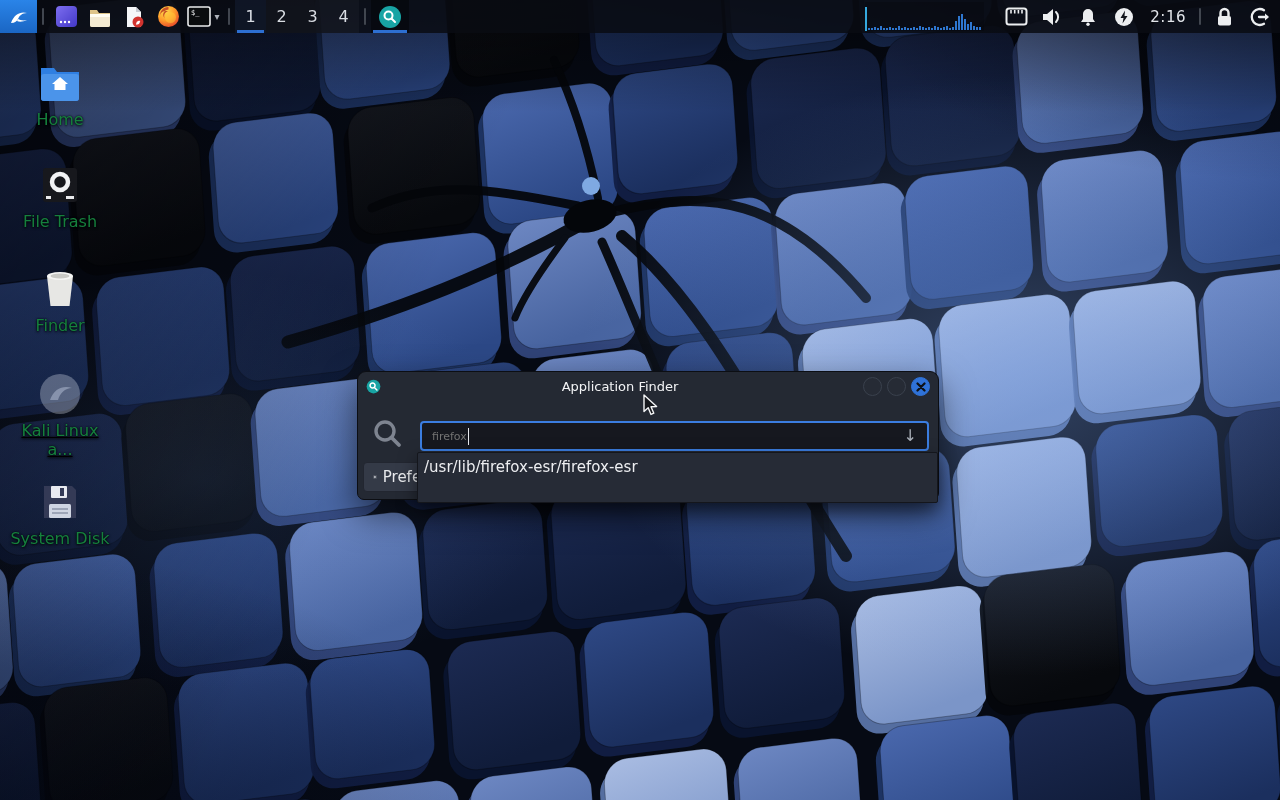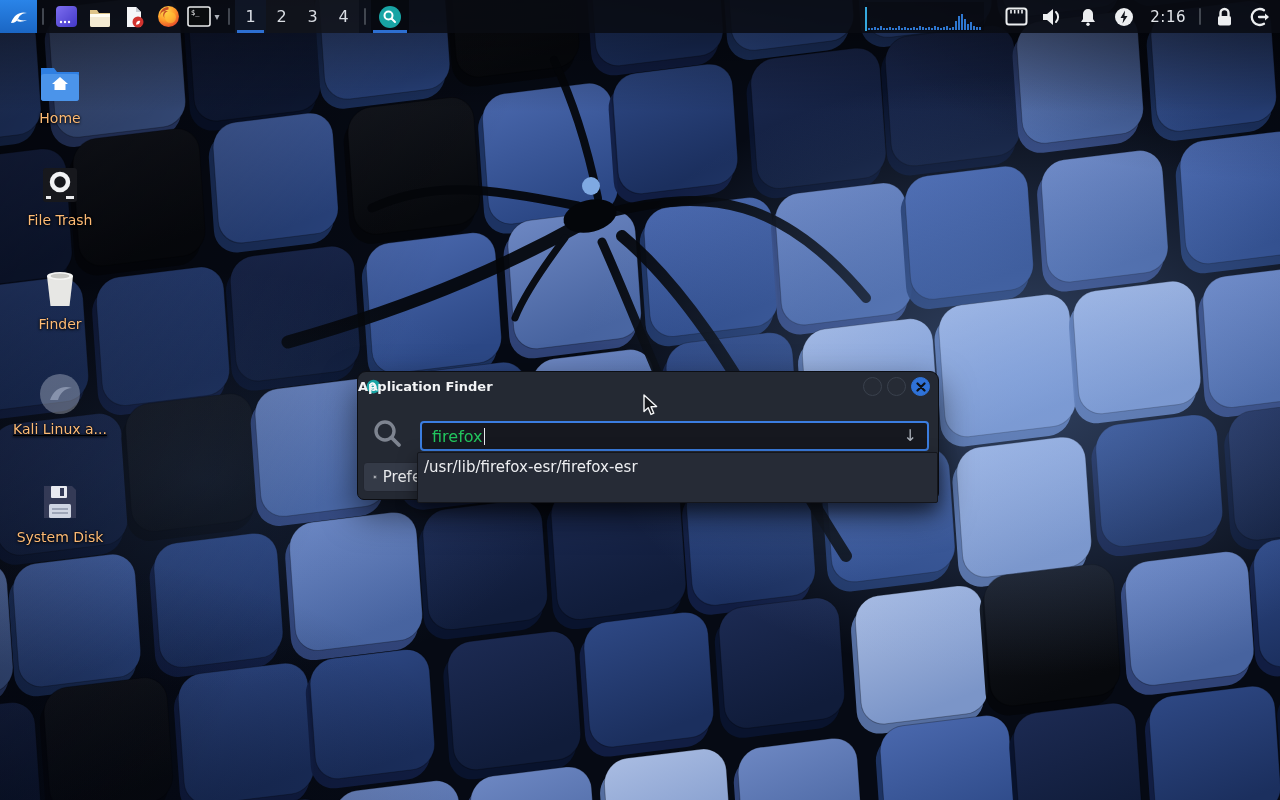--- a/index.html
+++ b/index.html
@@ -36,41 +36,41 @@
                display:flex; align-items:flex-end; gap:1px; padding:0 0 1px 0; margin-right:14px; }
   #cpu-current { position:absolute; left:0; bottom:0; width:2px; background:#35a9e0; }
   .cpu-bar { width:2px; background:#2e77d0; }
   .status-ic { width:36px; }
   #clock { color:#e2e5ea; font-size:15px; padding:0 8px; letter-spacing:.5px; }
   .chev { color:#aeb3bb; font-size:10px; margin-left:-2px; width:12px; }
 
   
   .desk-item { position:absolute; left:8px; width:104px; text-align:center; z-index:2; }
   .desk-ic { height:46px; display:flex; align-items:center; justify-content:center; }
-  .desk-label { margin-top:4px; color:#fdba74; font-size:14px;
+  .desk-label { margin-top:4px; color:#15803d; font-size:16px;
                 text-shadow:0 1px 3px rgba(0,0,0,.95), 0 0 2px rgba(0,0,0,.8); }
 
   
   #finder { position:absolute; left:357px; top:371px; width:582px; height:129px; z-index:10;
             background:#242933; border:1px solid #0c0e13; border-radius:9px 9px 7px 7px;
             box-shadow:0 14px 34px rgba(0,0,0,.55); }
   #finder-titlebar { position:relative; height:29px; display:flex; align-items:center; }
-  #finder-title { position:absolute; left:0; right:56px; 
-                  color:#f2f3f5; font-size:13px; font-weight:bold; }
+  #finder-title { position:absolute; left:0; right:56px; text-align:center;
+                  color:#f2f3f5; font-size:13px; font-weight:normal; }
   #finder-tb-icon { margin-left:8px; }
   .win-ctl { width:19px; height:19px; border-radius:50%; margin-left:5px;
              display:flex; align-items:center; justify-content:center; }
   .win-plain { background:#262b35; border:1.5px solid #3a414d; }
   #win-close { background:#2f72d8; border:1.5px solid #2f72d8; }
   #finder-ctls { position:absolute; right:8px; top:5px; display:flex; }
   #finder-search-row { position:absolute; left:13px; top:45px; display:flex; align-items:center; }
   #finder-input { position:absolute; left:62px; top:49px; width:509px; height:30px;
                   background:#16181f; border:2px solid #3b7de0; border-radius:4px;
                   display:flex; align-items:center; padding:0 10px; }
-  #finder-input-text { color:#22c55e; font-size:16px; }
+  #finder-input-text { color:#737373; font-size:11px; }
   #caret { width:1.5px; height:17px; background:#e8eaee; margin-left:1px; }
   #input-arrow { margin-left:auto; color:#a9afb8; font-size:16px; line-height:1; }
   #prefs-btn { position:absolute; left:5px; top:90px; height:30px; width:118px;
                background:#343a47; border:1px solid #222630; border-radius:4px;
                display:flex; align-items:center; padding:0 9px; gap:6px; }
   #prefs-label { color:#e8eaed; font-size:15px; white-space:nowrap; }
 
   
   #popup { position:absolute; left:417px; top:452px; width:521px; height:51px; z-index:20;
            background:#262b36; border:1px solid #14161c; border-radius:2px;

